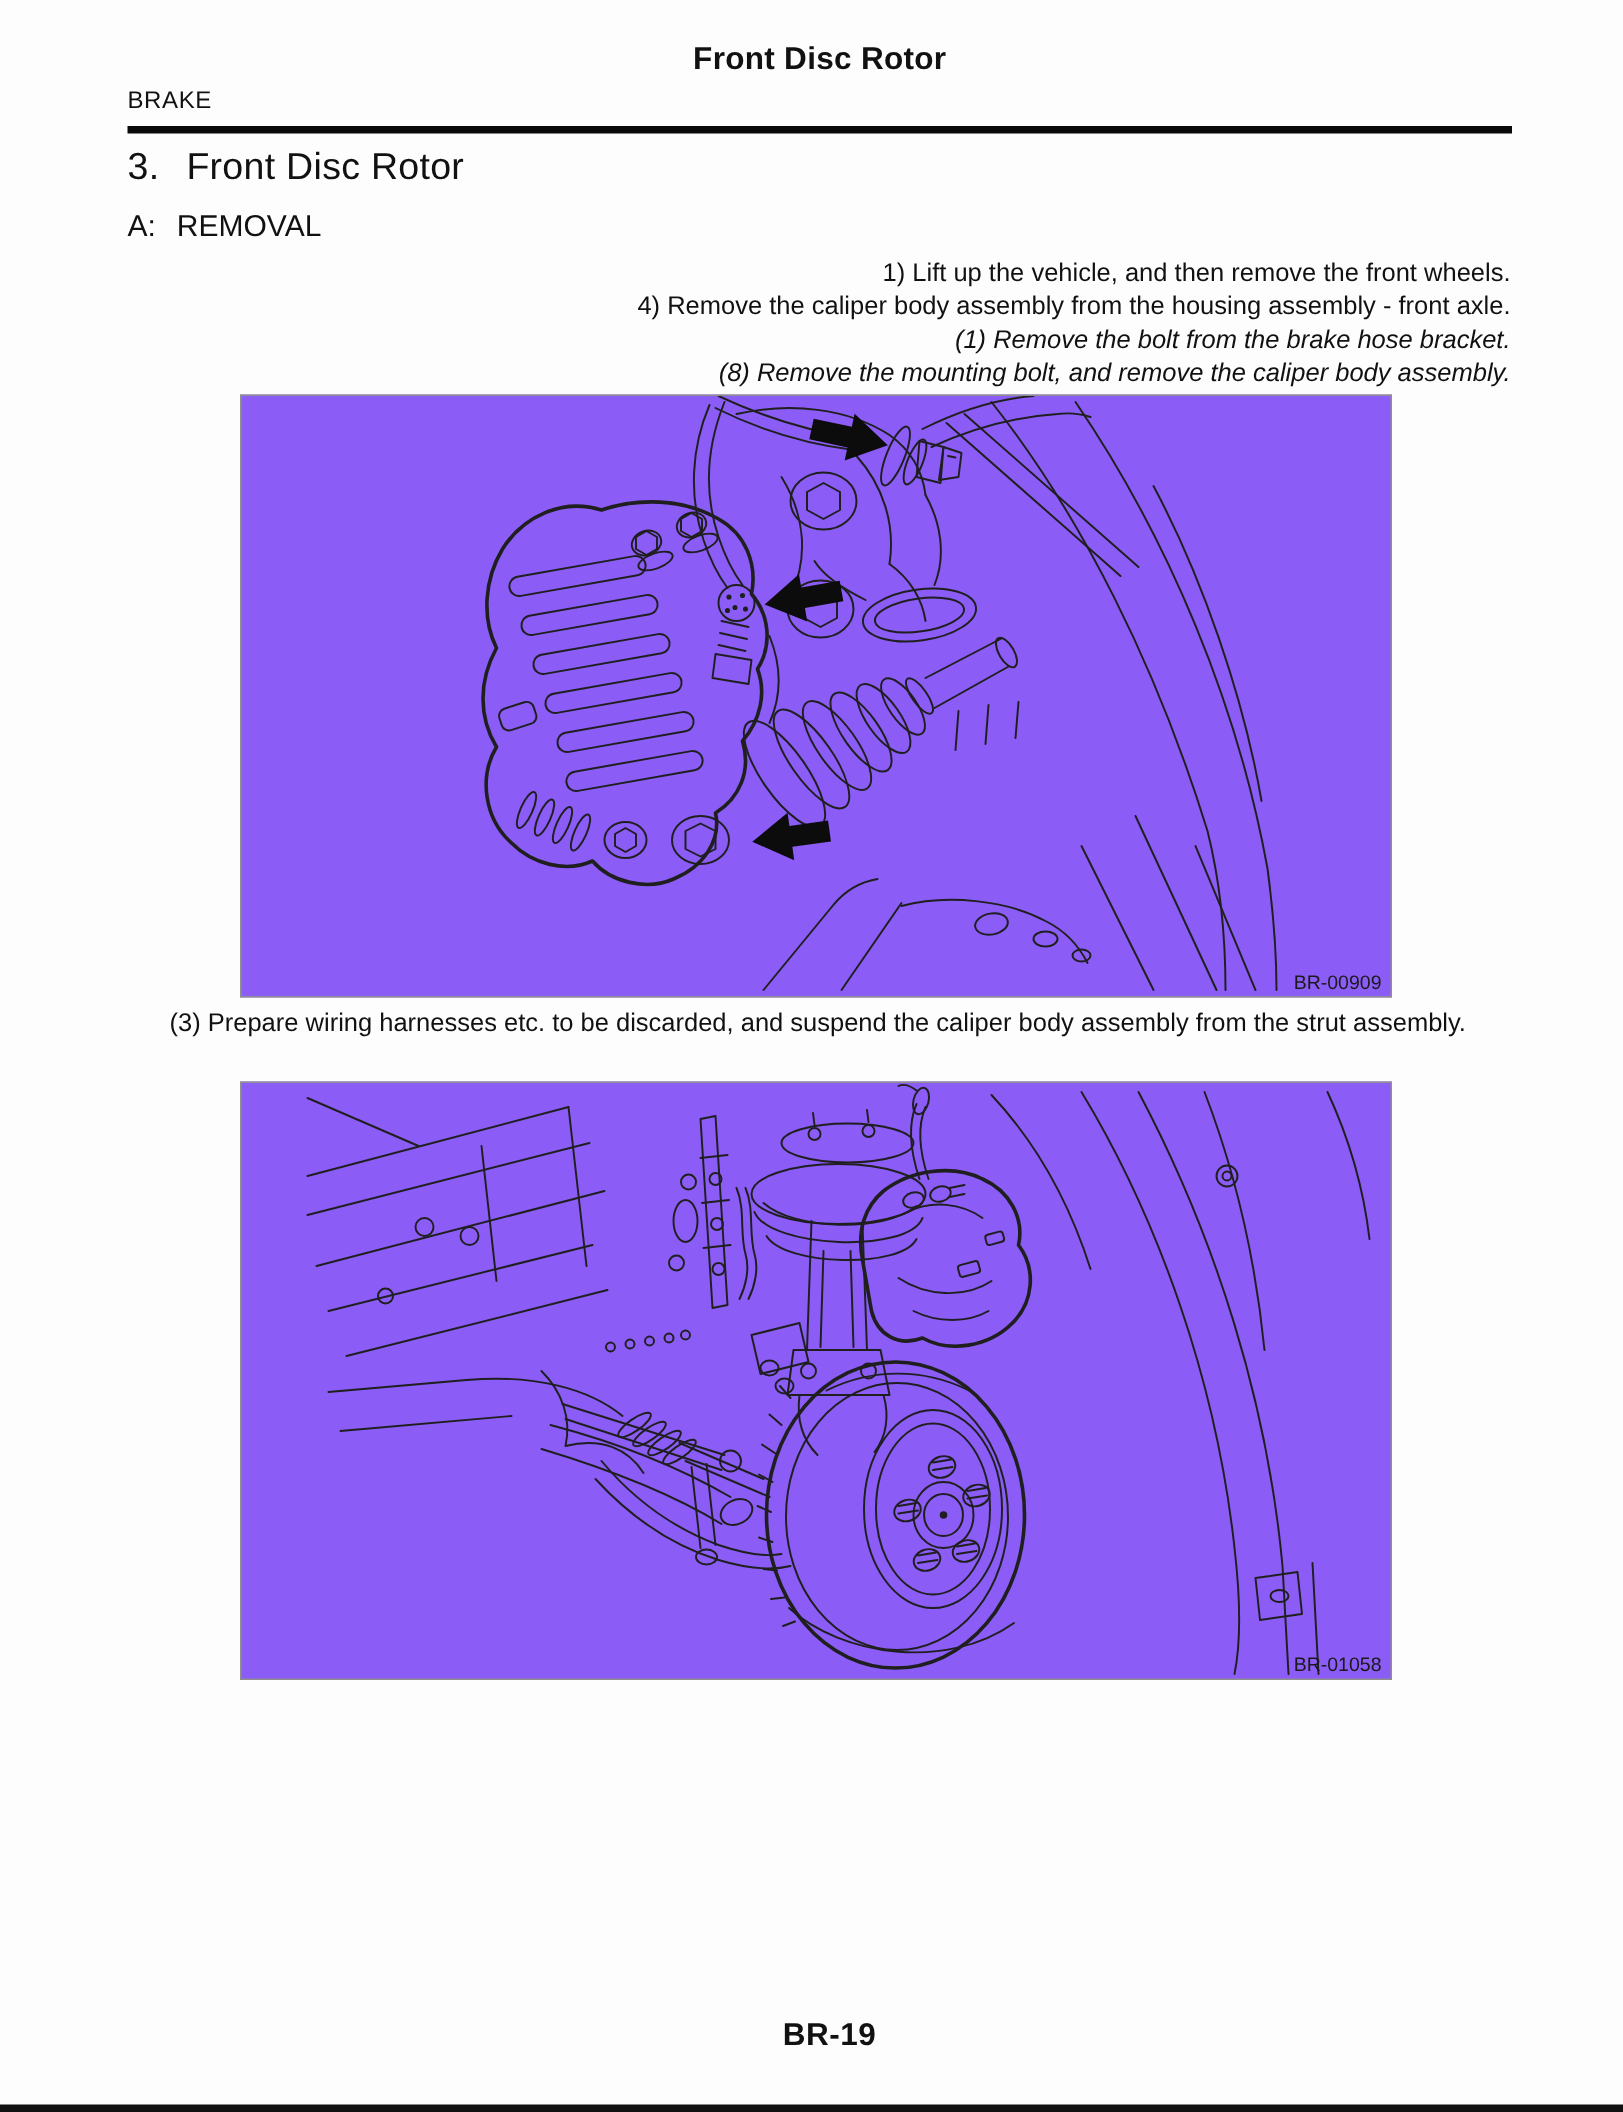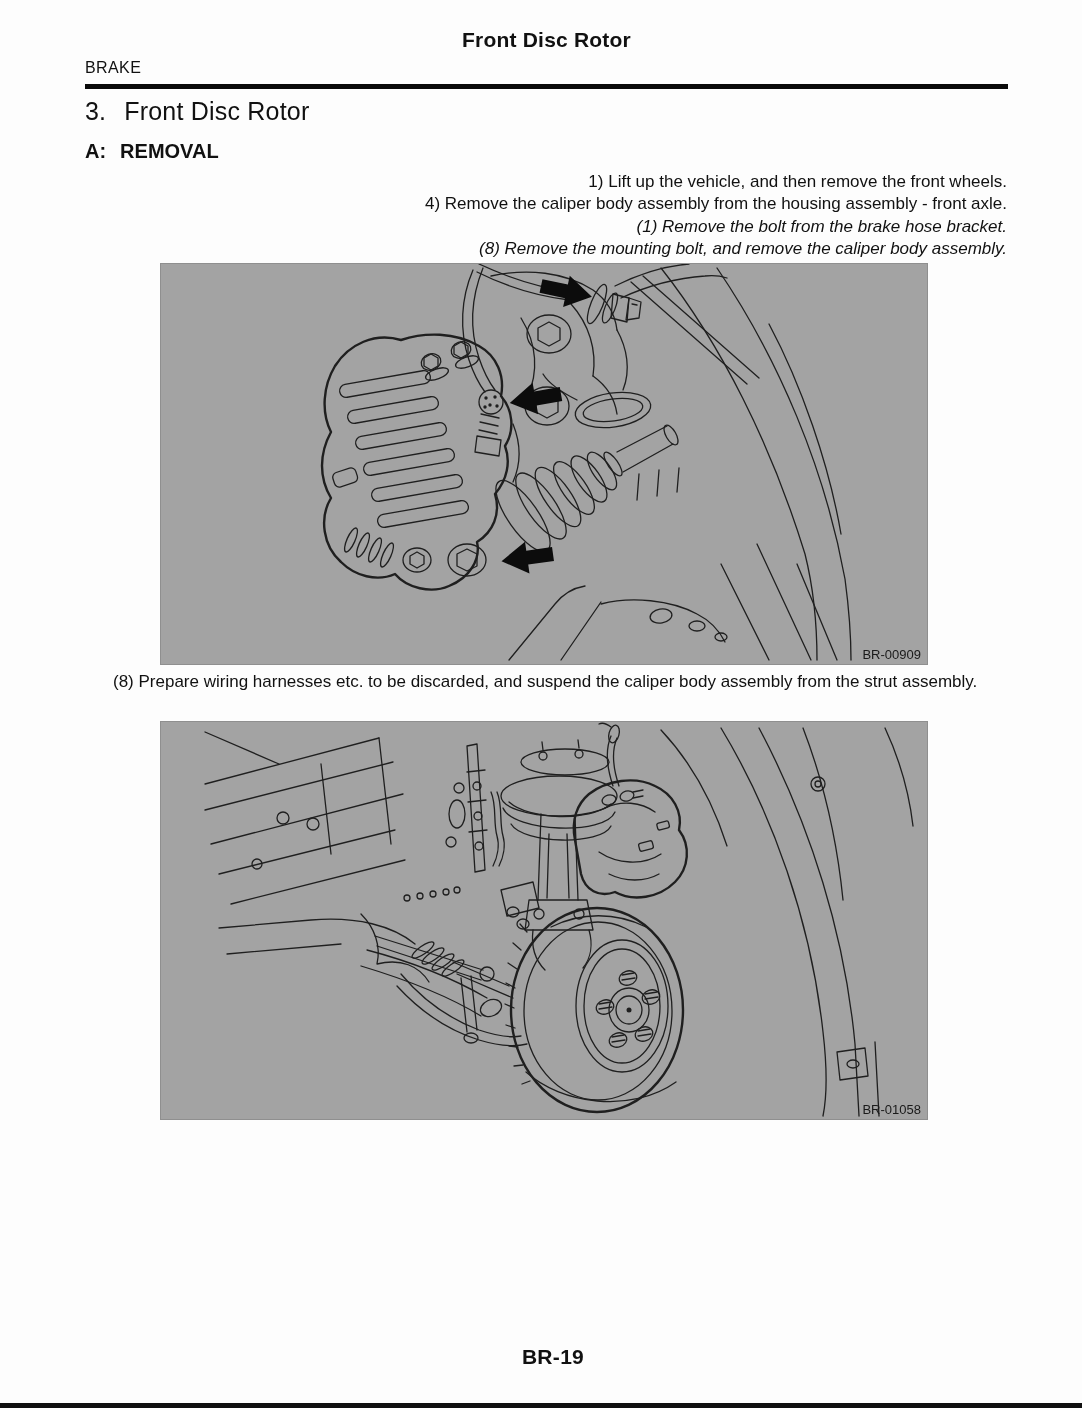--- a/index.html
+++ b/index.html
@@ -24,32 +24,32 @@
     position:absolute;left:85px;top:84px;width:923px;height:5px;
     background:#0a0a0a;
   }
   .h1{
     position:absolute;left:85px;top:97px;
     font-size:25px;font-weight:400;letter-spacing:.2px;
   }
   .h1 .num{margin-right:18px;}
   .h2{
     position:absolute;left:85px;top:140px;
-    font-size:20px;font-weight:700;
+    font-size:20px;font-weight:400;
   }
   .h2 .letter{margin-right:14px;}
   .steps{
     position:absolute;left:85px;top:171px;width:922px;
     font-size:17px;line-height:22.4px;
   }
   .steps p{margin:0;text-align:right;}
   .steps p.substep{padding-left:28px;font-style:italic;}
   .figure{
     position:absolute;left:160px;width:766px;
-    border:1px solid #8f8f8f;background:#a3a3a3;
+    border:1px solid #8f8f8f;background:#8b5cf6;
   }
   .fig1{top:263px;height:400px;}
   .fig2{top:721px;height:397px;}
   .figure svg{display:block;}
   .fig-label{
     position:absolute;right:6px;bottom:2px;
     font-size:13px;color:#1a1a1a;background:transparent;
   }
   .para3{
     position:absolute;left:113px;top:671px;width:900px;
@@ -215,21 +215,21 @@
 
       <g>
         <polygon class="arrow" points="0,-7 26,-7 26,-16 52,0 26,16 26,7 0,7" transform="translate(380,22) rotate(12)"></polygon>
         <polygon class="arrow" points="0,-7 26,-7 26,-16 52,0 26,16 26,7 0,7" transform="translate(400,130) rotate(170)"></polygon>
         <polygon class="arrow" points="0,-7 26,-7 26,-16 52,0 26,16 26,7 0,7" transform="translate(392,290) rotate(172)"></polygon>
       </g>
     </svg>
     <div class="fig-label">BR-00909</div>
   </div>
 
-  <p class="para3">(8) Prepare wiring harnesses etc. to be discarded, and suspend the caliper body assembly from the strut assembly.</p>
+  <p class="para3">(3) Prepare wiring harnesses etc. to be discarded, and suspend the caliper body assembly from the strut assembly.</p>
 
   <div class="figure fig2">
     <svg class="art" width="766" height="395" viewBox="0 0 766 395">
 
       <g>
         <path d="M44 62 L218 16"></path>
         <path d="M44 88 L232 40"></path>
         <path d="M50 122 L242 72"></path>
         <path d="M58 152 L234 108"></path>
         <path d="M70 182 L244 138"></path>

